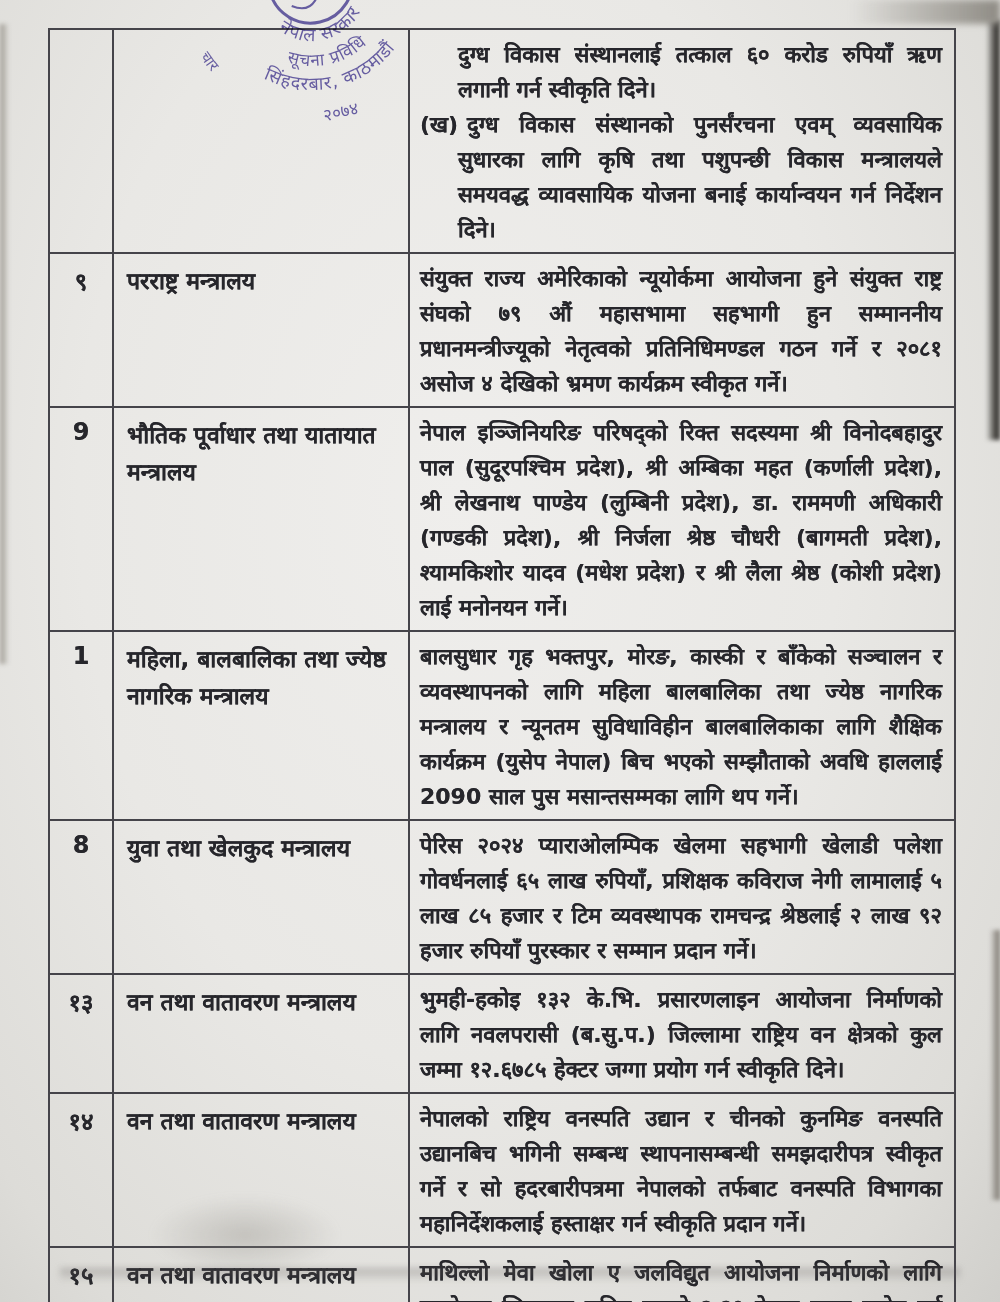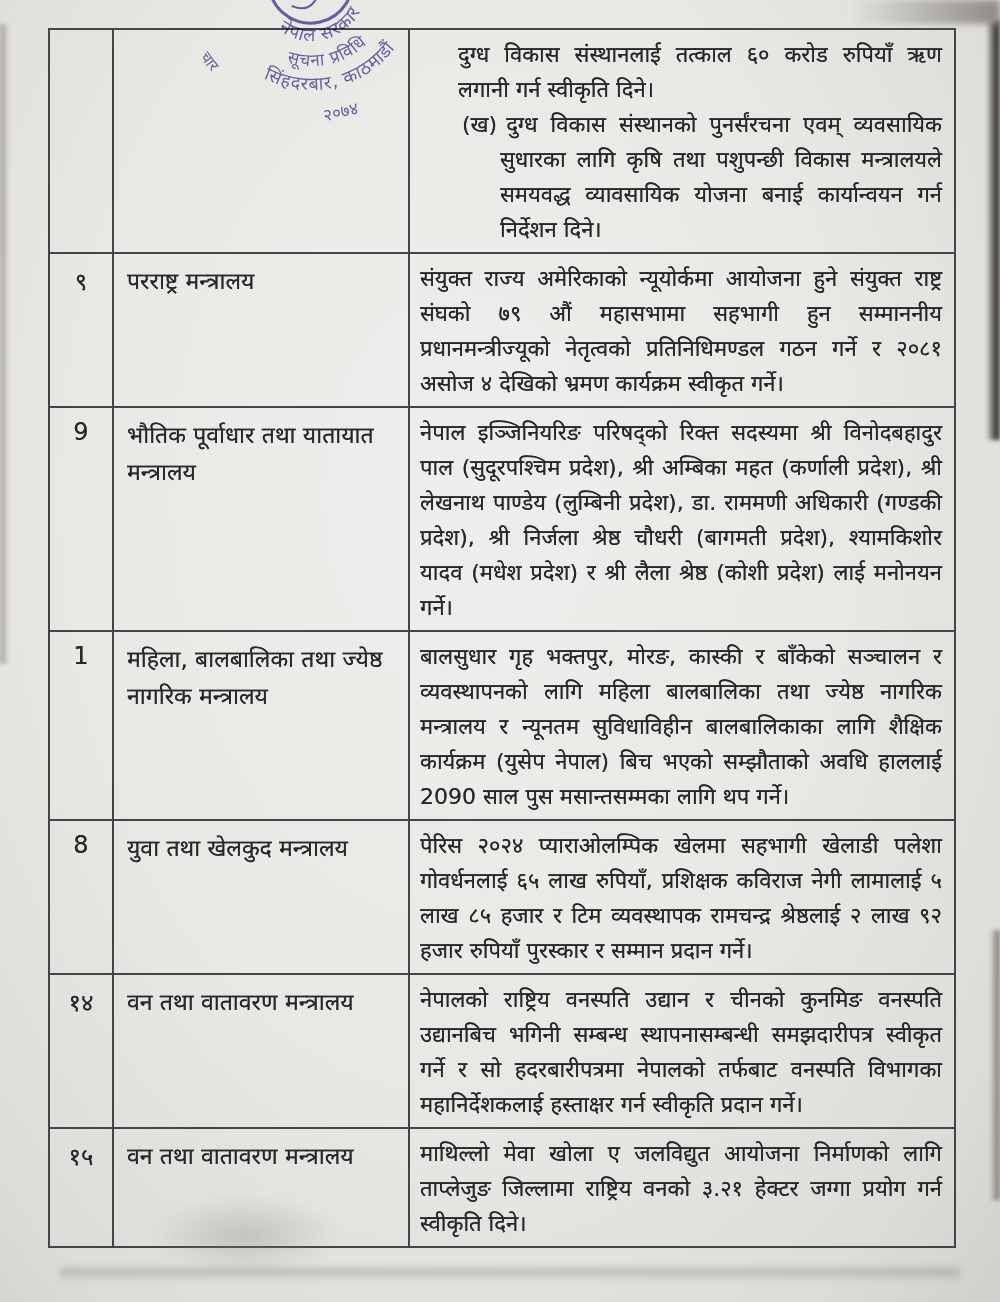--- a/index.html
+++ b/index.html
@@ -23,26 +23,26 @@
     background:radial-gradient(ellipse, rgba(140,137,130,.35), rgba(140,137,130,0) 70%); filter:blur(4px); }
   .shadow-bottom { left:60px; top:1268px; width:900px; height:14px;
     background:linear-gradient(to bottom, rgba(100,98,94,.35), rgba(100,98,94,0)); filter:blur(3px); }
 
   
   table.gov-table {
     position:absolute; left:48px; top:28px; width:908px;
     border-collapse:collapse; table-layout:fixed;
     color:#26262b;
   }
-  .gov-table td { border:2px solid #45444a; vertical-align:top; overflow:hidden; }
+  .gov-table td { border:2px solid #45444a; vertical-align:top; overflow:hidden;font-weight:bold; }
   td.cell-num { text-align:center; padding-top:10px; font-size:24px; }
   td.cell-ministry { padding:9px 10px 16px 13px; font-size:23px; line-height:37px; }
   td.cell-decision { padding:7px 12px 5px 10px; font-size:22px; line-height:35px; text-align:justify; }
   .dec-part-a { margin-left:38px; }
-  .dec-part-b { padding-left:38px; text-indent:-38px;margin-left:42px; }
+  .dec-part-b { padding-left:38px; text-indent:-38px; }
   .dec-marker { margin-right:9px; }
   .gov-table, .gov-table td { text-shadow:0 0 .6px rgba(38,38,43,.75); }
 
   
   .stamp {
     position:absolute; left:178px; top:-64px; width:310px; height:240px;
     transform:rotate(-13deg); opacity:.8; mix-blend-mode:multiply; pointer-events:none;
   }
   .stamp text { fill:#4b3f9f; }
   .stamp .emblem-stroke { stroke:#4b3f9f; fill:none; }
@@ -79,20 +79,25 @@
       </tr>
       <tr style="height:180px">
         <td class="cell-num">1</td>
         <td class="cell-ministry">महिला, बालबालिका तथा ज्येष्ठ नागरिक मन्त्रालय</td>
         <td class="cell-decision">बालसुधार गृह भक्तपुर, मोरङ, कास्की र बाँकेको सञ्चालन र व्यवस्थापनको लागि महिला बालबालिका तथा ज्येष्ठ नागरिक मन्त्रालय र न्यूनतम सुविधाविहीन बालबालिकाका लागि शैक्षिक कार्यक्रम (युसेप नेपाल) बिच भएको सम्झौताको अवधि हाललाई 2090 साल पुस मसान्तसम्मका लागि थप गर्ने।</td>
       </tr>
       <tr style="height:138px">
         <td class="cell-num">8</td>
         <td class="cell-ministry">युवा तथा खेलकुद मन्त्रालय</td>
         <td class="cell-decision">पेरिस २०२४ प्याराओलम्पिक खेलमा सहभागी खेलाडी पलेशा गोवर्धनलाई ६५ लाख रुपियाँ, प्रशिक्षक कविराज नेगी लामालाई ५ लाख ८५ हजार र टिम व्यवस्थापक रामचन्द्र श्रेष्ठलाई २ लाख ९२ हजार रुपियाँ पुरस्कार र सम्मान प्रदान गर्ने।</td>
+      </tr>
+      <tr style="height:110px">
+        <td class="cell-num">१३</td>
+        <td class="cell-ministry">वन तथा वातावरण मन्त्रालय</td>
+        <td class="cell-decision">भुमही-हकोइ १३२ के.भि. प्रसारणलाइन आयोजना निर्माणको लागि नवलपरासी (ब.सु.प.) जिल्लामा राष्ट्रिय वन क्षेत्रको कुल जम्मा १२.६७८५ हेक्टर जग्गा प्रयोग गर्न स्वीकृति दिने।</td>
       </tr>
       <tr style="height:140px">
         <td class="cell-num">१४</td>
         <td class="cell-ministry">वन तथा वातावरण मन्त्रालय</td>
         <td class="cell-decision">नेपालको राष्ट्रिय वनस्पति उद्यान र चीनको कुनमिङ वनस्पति उद्यानबिच भगिनी सम्बन्ध स्थापनासम्बन्धी समझदारीपत्र स्वीकृत गर्ने र सो हदरबारीपत्रमा नेपालको तर्फबाट वनस्पति विभागका महानिर्देशकलाई हस्ताक्षर गर्न स्वीकृति प्रदान गर्ने।</td>
       </tr>
       <tr style="height:108px">
         <td class="cell-num">१५</td>
         <td class="cell-ministry">वन तथा वातावरण मन्त्रालय</td>
         <td class="cell-decision">माथिल्लो मेवा खोला ए जलविद्युत आयोजना निर्माणको लागि ताप्लेजुङ जिल्लामा राष्ट्रिय वनको ३.२१ हेक्टर जग्गा प्रयोग गर्न स्वीकृति दिने।</td>

